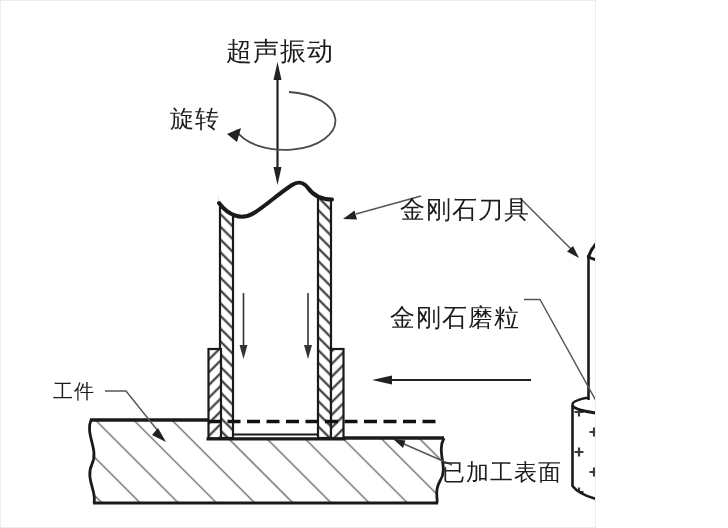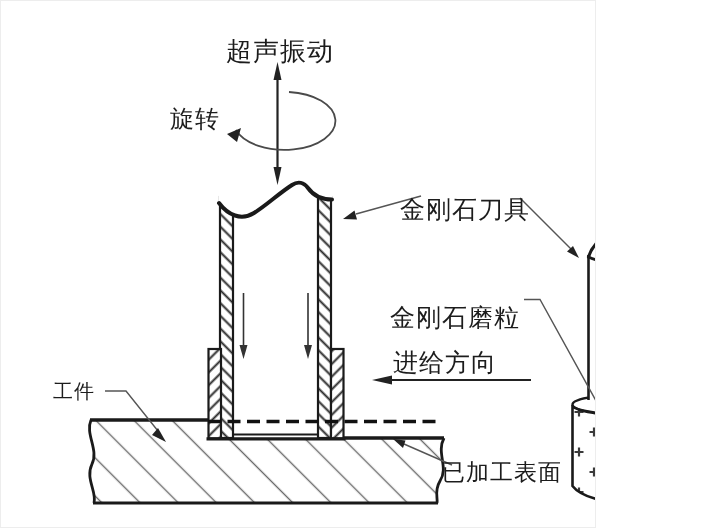--- a/index.html
+++ b/index.html
@@ -142,16 +142,15 @@
     <g>
       <path d="M523,298.5 L539,298.5 L615,436" stroke="#555555" stroke-width="1.4" fill="none"></path>
       <polygon points="622,448 612.5,438.5 619,434.5" fill="#222222"></polygon>
     </g>
   </svg>
 
   <span class="lbl lbl-ultrasonic">超声振动</span>
   <span class="lbl lbl-rotation">旋转</span>
   <span class="lbl lbl-diamond-tool">金刚石刀具</span>
   <span class="lbl lbl-diamond-abrasive">金刚石磨粒</span>
-  <span class="lbl lbl-feed">进给方向</span>
   <span class="lbl lbl-workpiece">工件</span>
   <span class="lbl lbl-machined">已加工表面</span>
 </div>
 
 </body></html>

